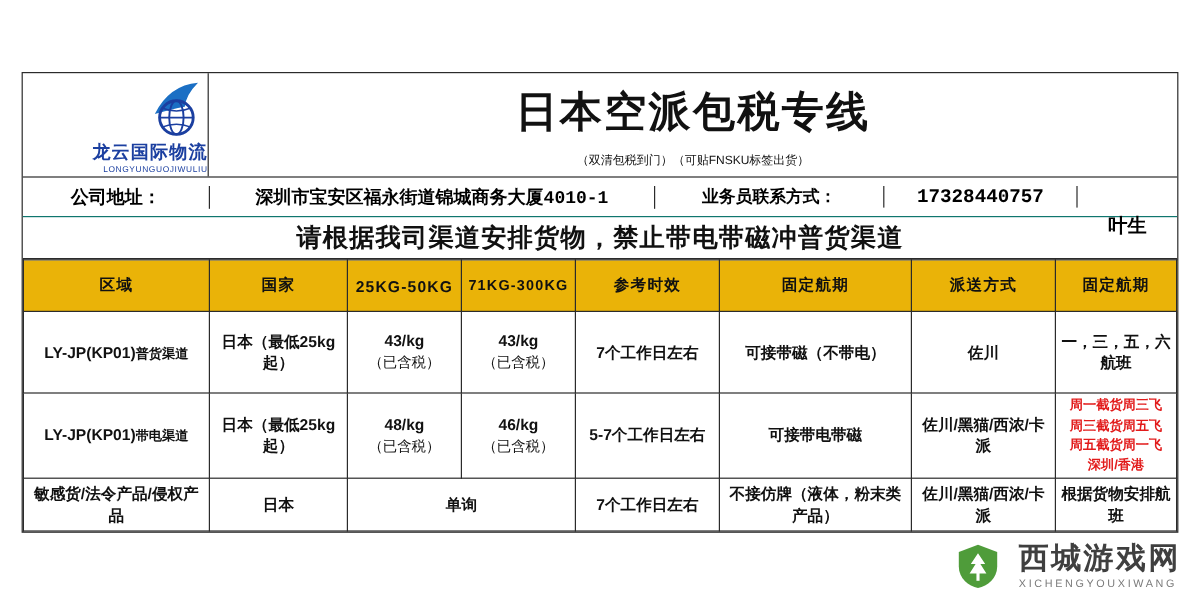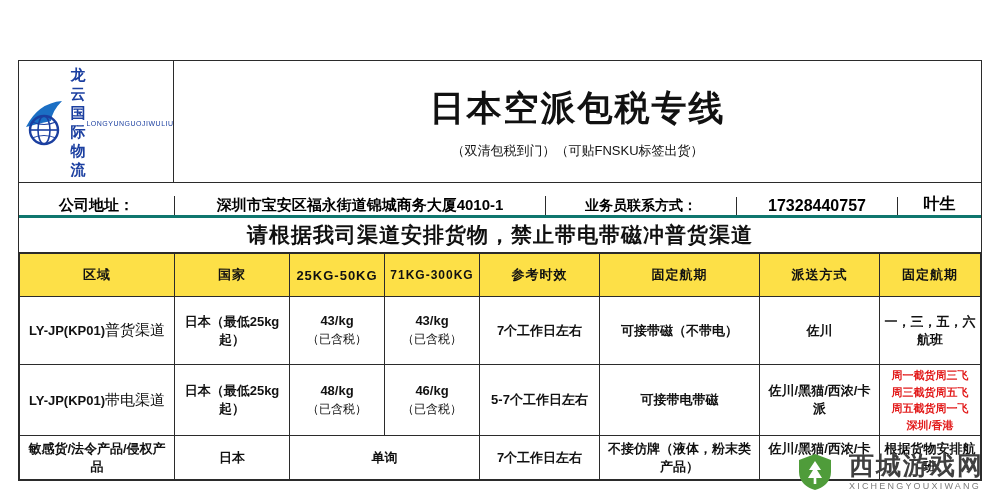--- a/index.html
+++ b/index.html
@@ -25,22 +25,22 @@
   }
   
   .hdr {
     display: flex;
     border-bottom: 1px solid #2b2b2b;
   }
   .logo-cell {
     width: 155px;
     border-right: 1px solid #2b2b2b;
     display: flex;
-    flex-direction: row;
-    align-items: center;
+    flex-direction: column;
+    align-items: flex-end;
     justify-content: center;
     padding: 4px 0 2px;
     box-sizing: border-box;
   }
   .globe {
     width: 52px;
     height: 52px;
     position: relative;
   }
   .logo-text {
@@ -64,31 +64,32 @@
     justify-content: center;
     padding: 8px 0 6px;
   }
   .main-title {
     font-size: 35px;
     font-weight: bold;
     color: #111;
     letter-spacing: 2px;
   }
   .sub-title {
-    font-size: 13px;
+    font-size: 10px;
     color: #111;
     margin-top: 10px;
   }
 
   
   .addr-row {
     display: flex;
-    border-bottom: 3px solid #0f766e;
+    border-bottom: 1px solid #0f766e;
     height: 32px;
-    align-items: flex-end;
+    align-items: center;
+    font-family: Liberation Mono, monospace;
   }
   .addr-label {
     width: 155px;
     border-right: 1px solid #2b2b2b;
     display: flex;
     align-items: center;
     justify-content: center;
     font-size: 15px;
     font-weight: bold;
   }
@@ -150,40 +151,40 @@
   }
   table.grid td, table.grid th {
     border: 1px solid #2b2b2b;
     text-align: center;
     vertical-align: middle;
     font-size: 13px;
     color: #111;
     padding: 2px 3px;
   }
   thead th {
-    background: #fde047;
+    background: #eab308;
     color: #fff;
     font-weight: bold;
     font-size: 14px;
     height: 38px;
     letter-spacing: 1px;
   }
   thead th.small {
     font-size: 12px;
   }
   tbody tr { height: 68px; }
   tbody tr.last { height: 44px; }
 
   .ch-name {
     font-size: 12px;
     font-weight: bold;
   }
   .ch-name .suffix {
-    font-size: 15px;
-    font-weight: normal;
+    font-size: 11px;
+    font-weight: bold;
   }
   .price {
     font-size: 15px;
     font-weight: bold;
   }
   .price small {
     display: block;
     font-size: 12px;
     font-weight: normal;
     margin-top: 3px;

